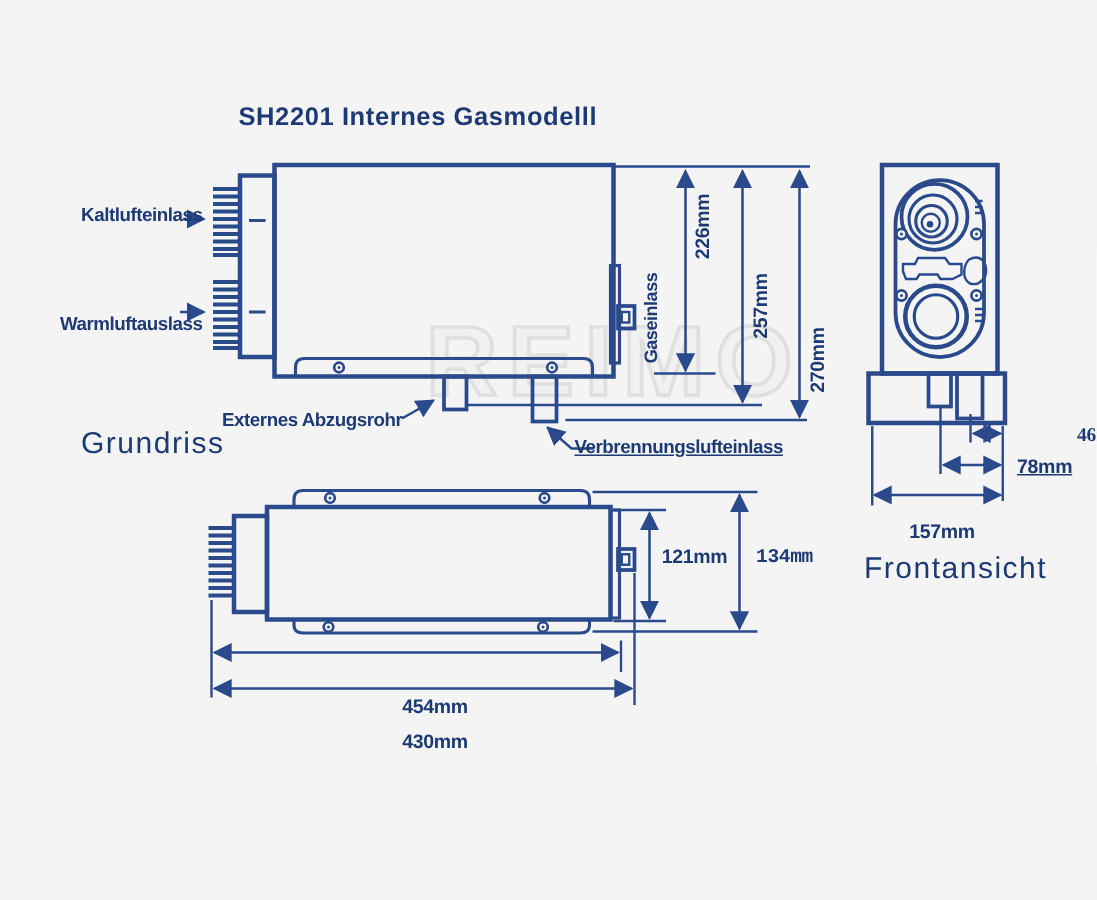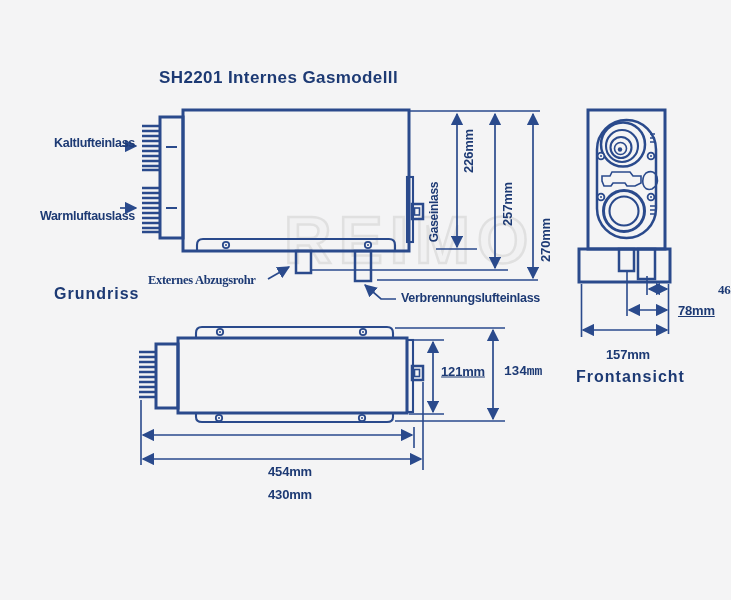--- a/index.html
+++ b/index.html
@@ -5,21 +5,21 @@
   html,body{margin:0;padding:0;}
   #stage{
     position:relative;width:731px;height:600px;background:#f4f4f5;
     font-family:"Liberation Sans",sans-serif;overflow:hidden;
   }
   .lbl{
     position:absolute;color:#1d3a74;font-size:12.5px;font-weight:700;
     letter-spacing:-0.3px;white-space:nowrap;line-height:1;
   }
   .page-title{font-size:17px;font-weight:800;letter-spacing:0.4px;}
-  .view-title{font-size:16px;font-weight:700;letter-spacing:1px;}
+  .view-title{font-size:20px;font-weight:400;letter-spacing:1px;}
   .dim{font-size:13px;font-weight:700;letter-spacing:-0.2px;}
   .ctr{transform:translate(-50%,-50%);}
   .rot{transform:translate(-50%,-50%) rotate(-90deg);}
   .right{text-align:right;}
   #watermark{
     position:absolute;left:284px;top:202px;font-size:66px;font-weight:700;
     letter-spacing:7px;color:rgba(0,0,0,0.02);
     -webkit-text-stroke:2.5px #dadada;opacity:0.75;z-index:1;
   }
   svg{position:absolute;left:0;top:0;z-index:2;}
@@ -156,30 +156,30 @@
       <line class="dimln" x1="649" y1="289" x2="667" y2="289" marker-start="url(#ah)" marker-end="url(#ah)"></line>
       <line class="dimln" x1="629" y1="310" x2="667" y2="310" marker-start="url(#ah)" marker-end="url(#ah)"></line>
       <line class="dimln" x1="583" y1="330" x2="667" y2="330" marker-start="url(#ah)" marker-end="url(#ah)"></line>
     </g>
   </svg>
 
   <div class="lbl page-title" style="left:159px;top:69px;">SH2201 Internes Gasmodelll</div>
 
   <div class="lbl right" style="left:23px;top:137px;width:112px;">Kaltlufteinlass</div>
   <div class="lbl right" style="left:23px;top:210px;width:112px;">Warmluftauslass</div>
-  <div class="lbl" style="left:148px;top:274px;font-family:Liberation Serif, serif;">Externes Abzugsrohr</div>
-  <div class="lbl" style="left:401px;top:292px;">Verbrennungslufteinlass</div>
+  <div class="lbl" style="left:148px;top:274px;">Externes Abzugsrohr</div>
+  <div class="lbl" style="left:383px;top:292px;text-decoration:underline;">Verbrennungslufteinlass</div>
   <div class="lbl rot" style="left:434px;top:212px;font-size:12px;">Gaseinlass</div>
   <div class="lbl view-title" style="left:54px;top:286px;">Grundriss</div>
 
   <div class="lbl dim rot" style="left:468px;top:151px;">226mm</div>
   <div class="lbl dim rot" style="left:507px;top:204px;">257mm</div>
   <div class="lbl dim rot" style="left:545px;top:240px;">270mm</div>
 
-  <div class="lbl dim ctr" style="left:463px;top:371px;text-decoration:underline;">121mm</div>
+  <div class="lbl dim ctr" style="left:463px;top:371px;">121mm</div>
   <div class="lbl dim ctr" style="left:523px;top:371px;font-family:Liberation Mono, monospace;">134mm</div>
   <div class="lbl dim ctr" style="left:290px;top:446px;margin-top:48px;">430mm</div>
   <div class="lbl dim ctr" style="left:290px;top:471px;">454mm</div>
 
   <div class="lbl dim" style="left:718px;top:283px;font-family:Liberation Serif, serif;">46mm</div>
   <div class="lbl dim" style="left:678px;top:304px;text-decoration:underline;">78mm</div>
   <div class="lbl dim ctr" style="left:628px;top:354px;">157mm</div>
   <div class="lbl view-title" style="left:576px;top:369px;">Frontansicht</div>
 
 </div>

